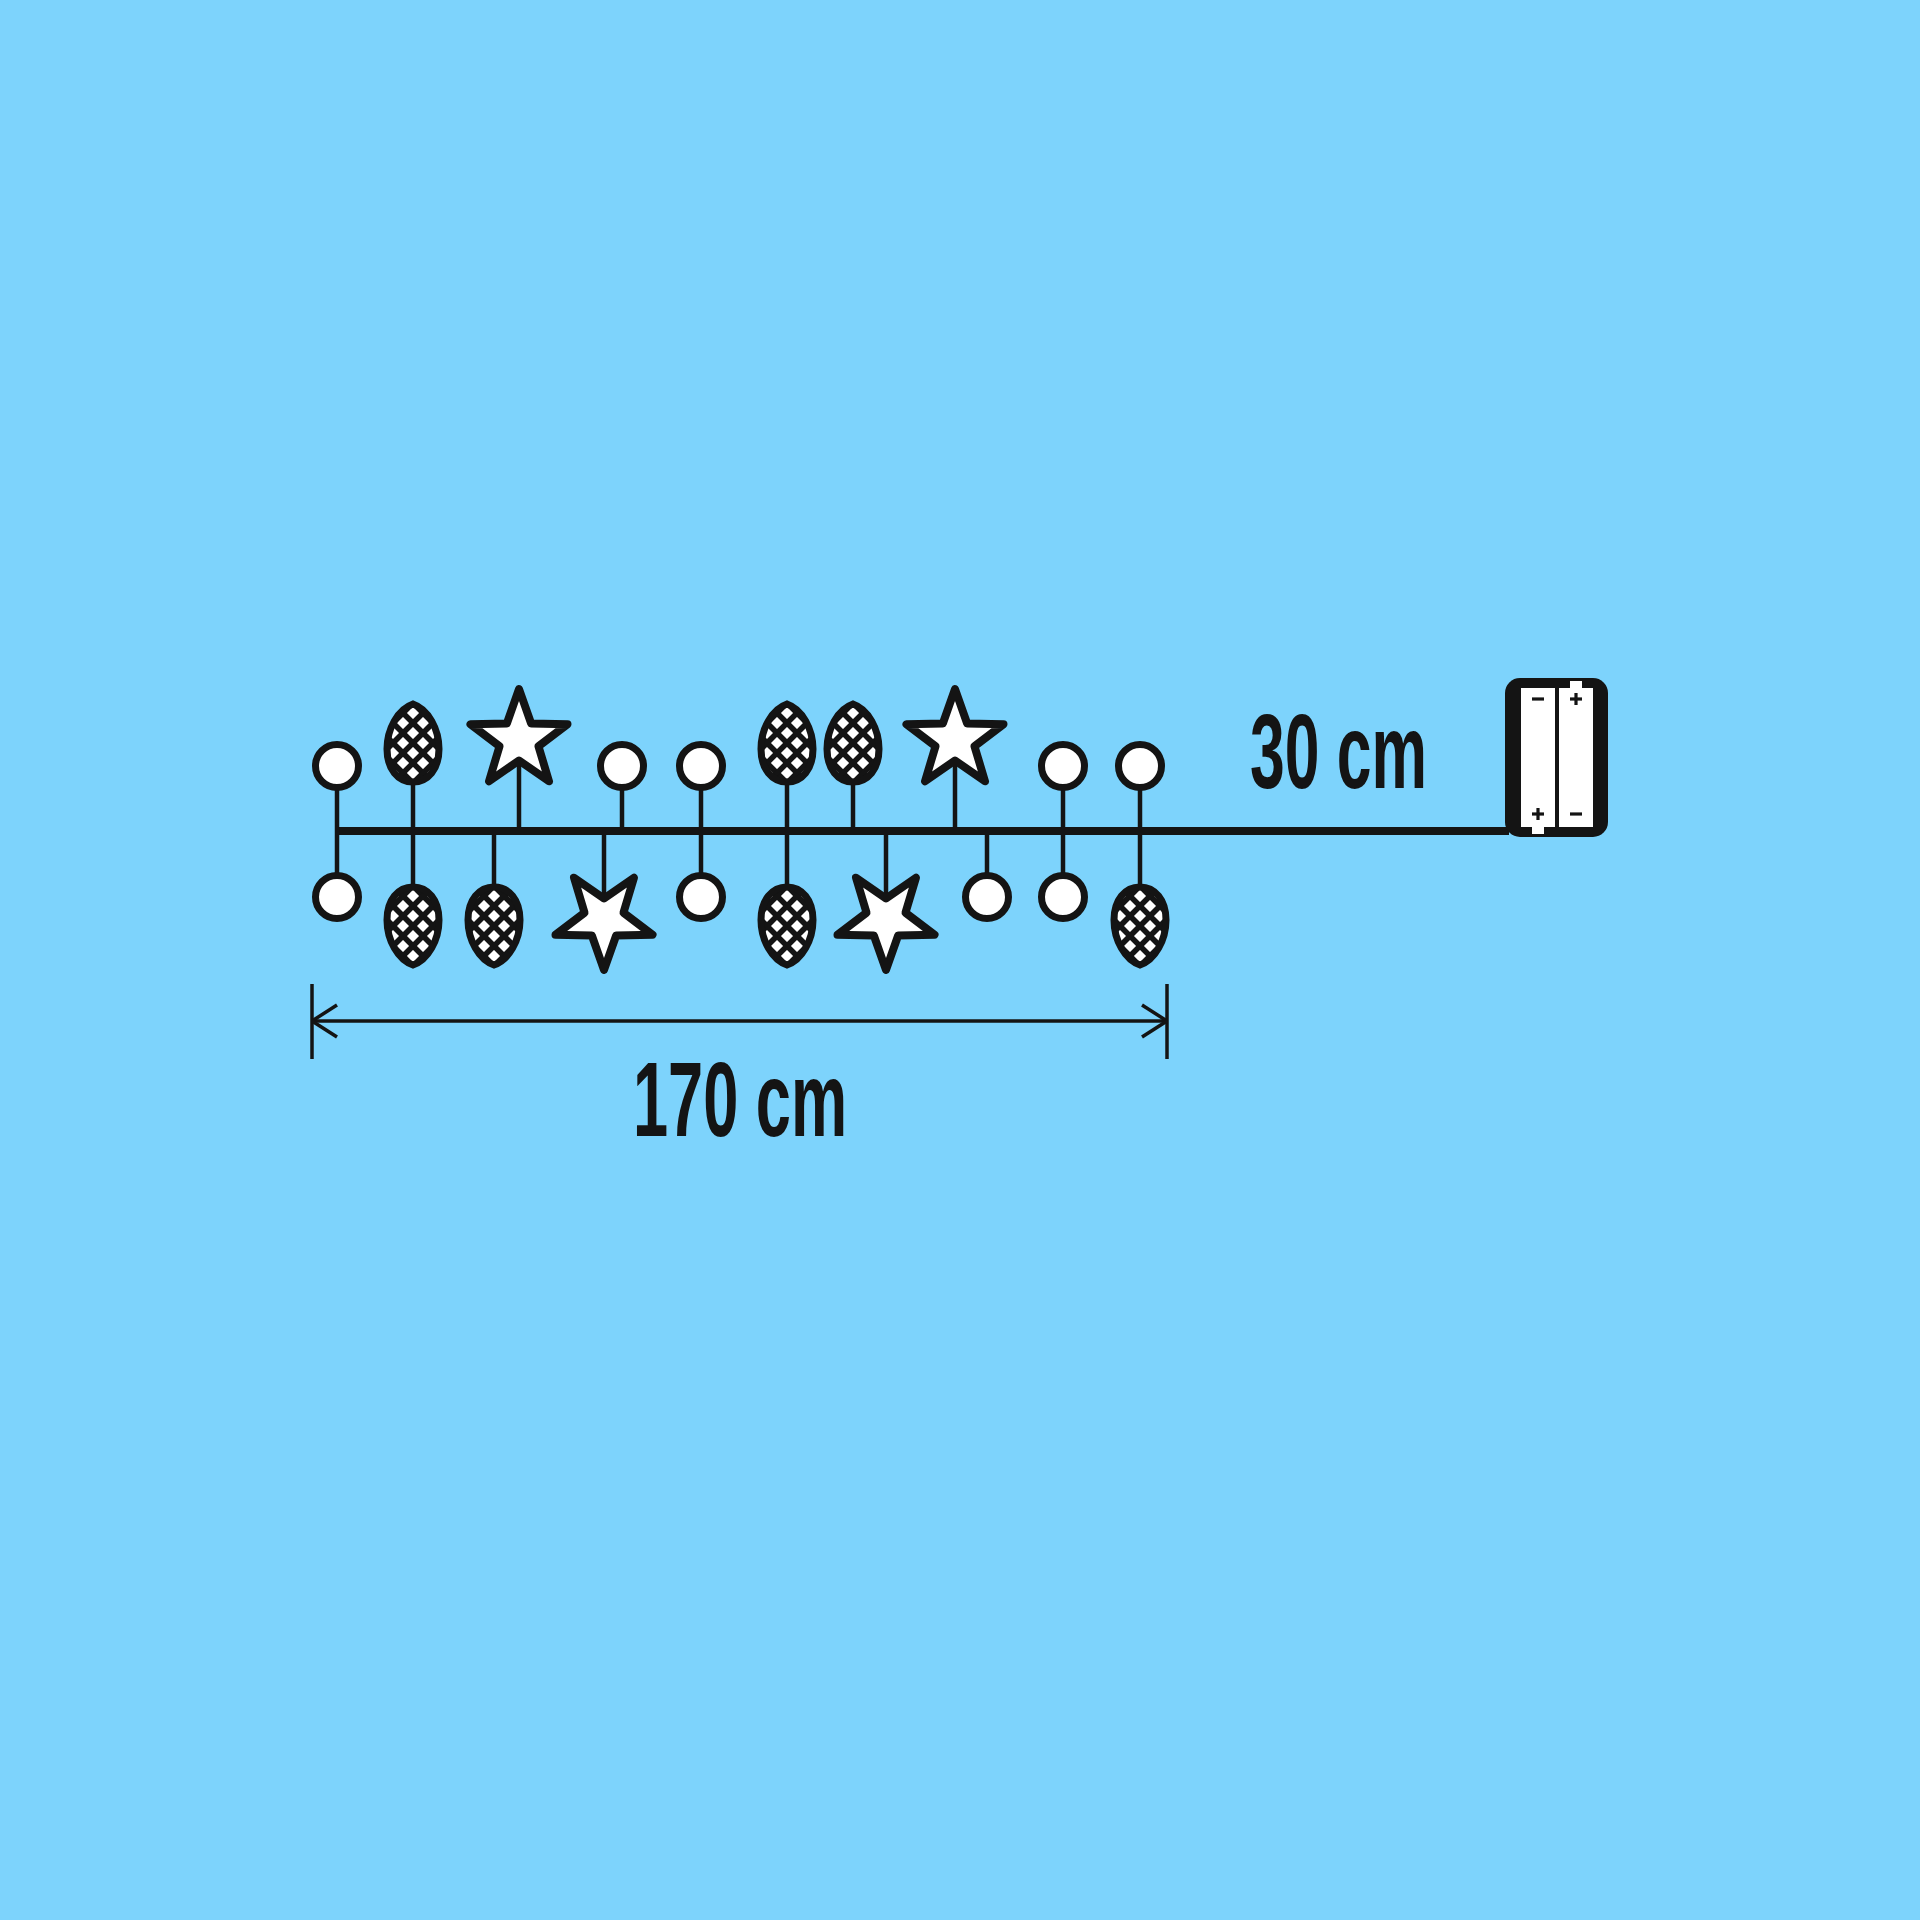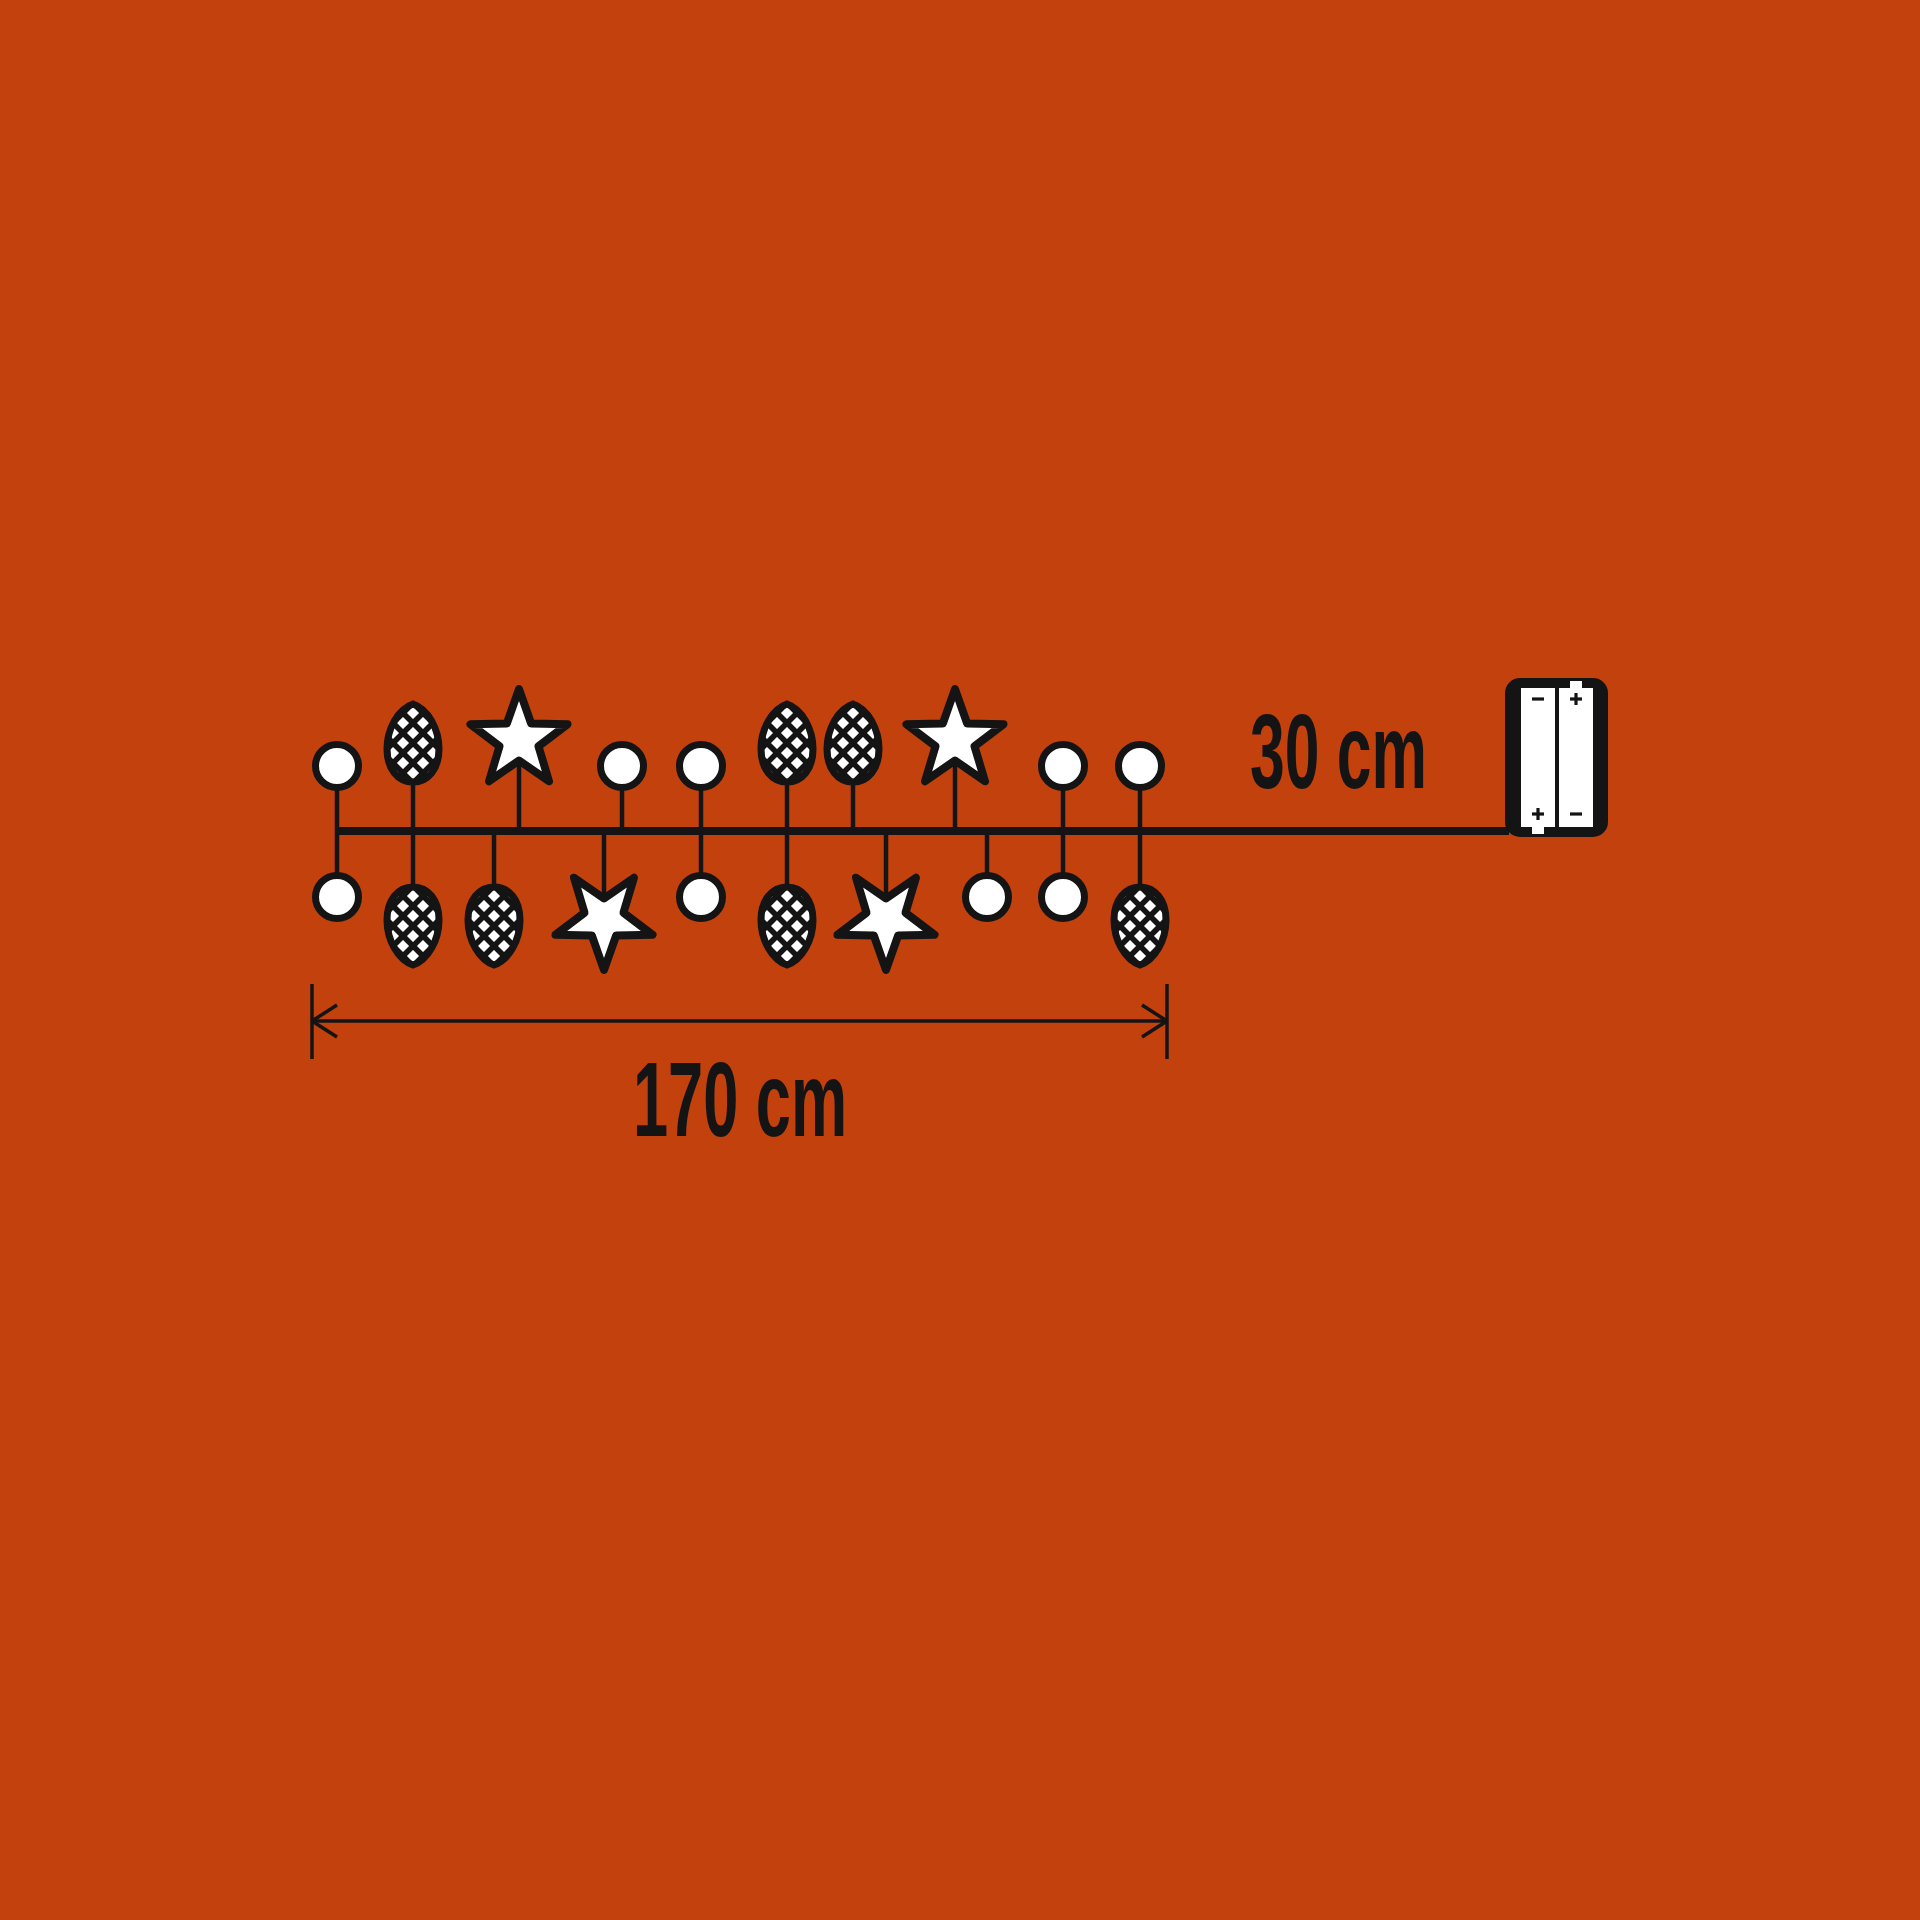--- a/index.html
+++ b/index.html
@@ -5,21 +5,21 @@
   html, body {
     margin: 0;
     padding: 0;
     background: #ffffff;
     font-family: "Liberation Sans", sans-serif;
   }
   .canvas {
     position: relative;
     width: 1920px;
     height: 1920px;
-    background: #c2410c;
+    background: #7dd3fc;
     overflow: hidden;
   }
   svg { display: block; }
   text {
     font-family: "Liberation Sans", sans-serif;
     font-weight: bold;
     fill: #141414;
   }
 </style>
 </head>

